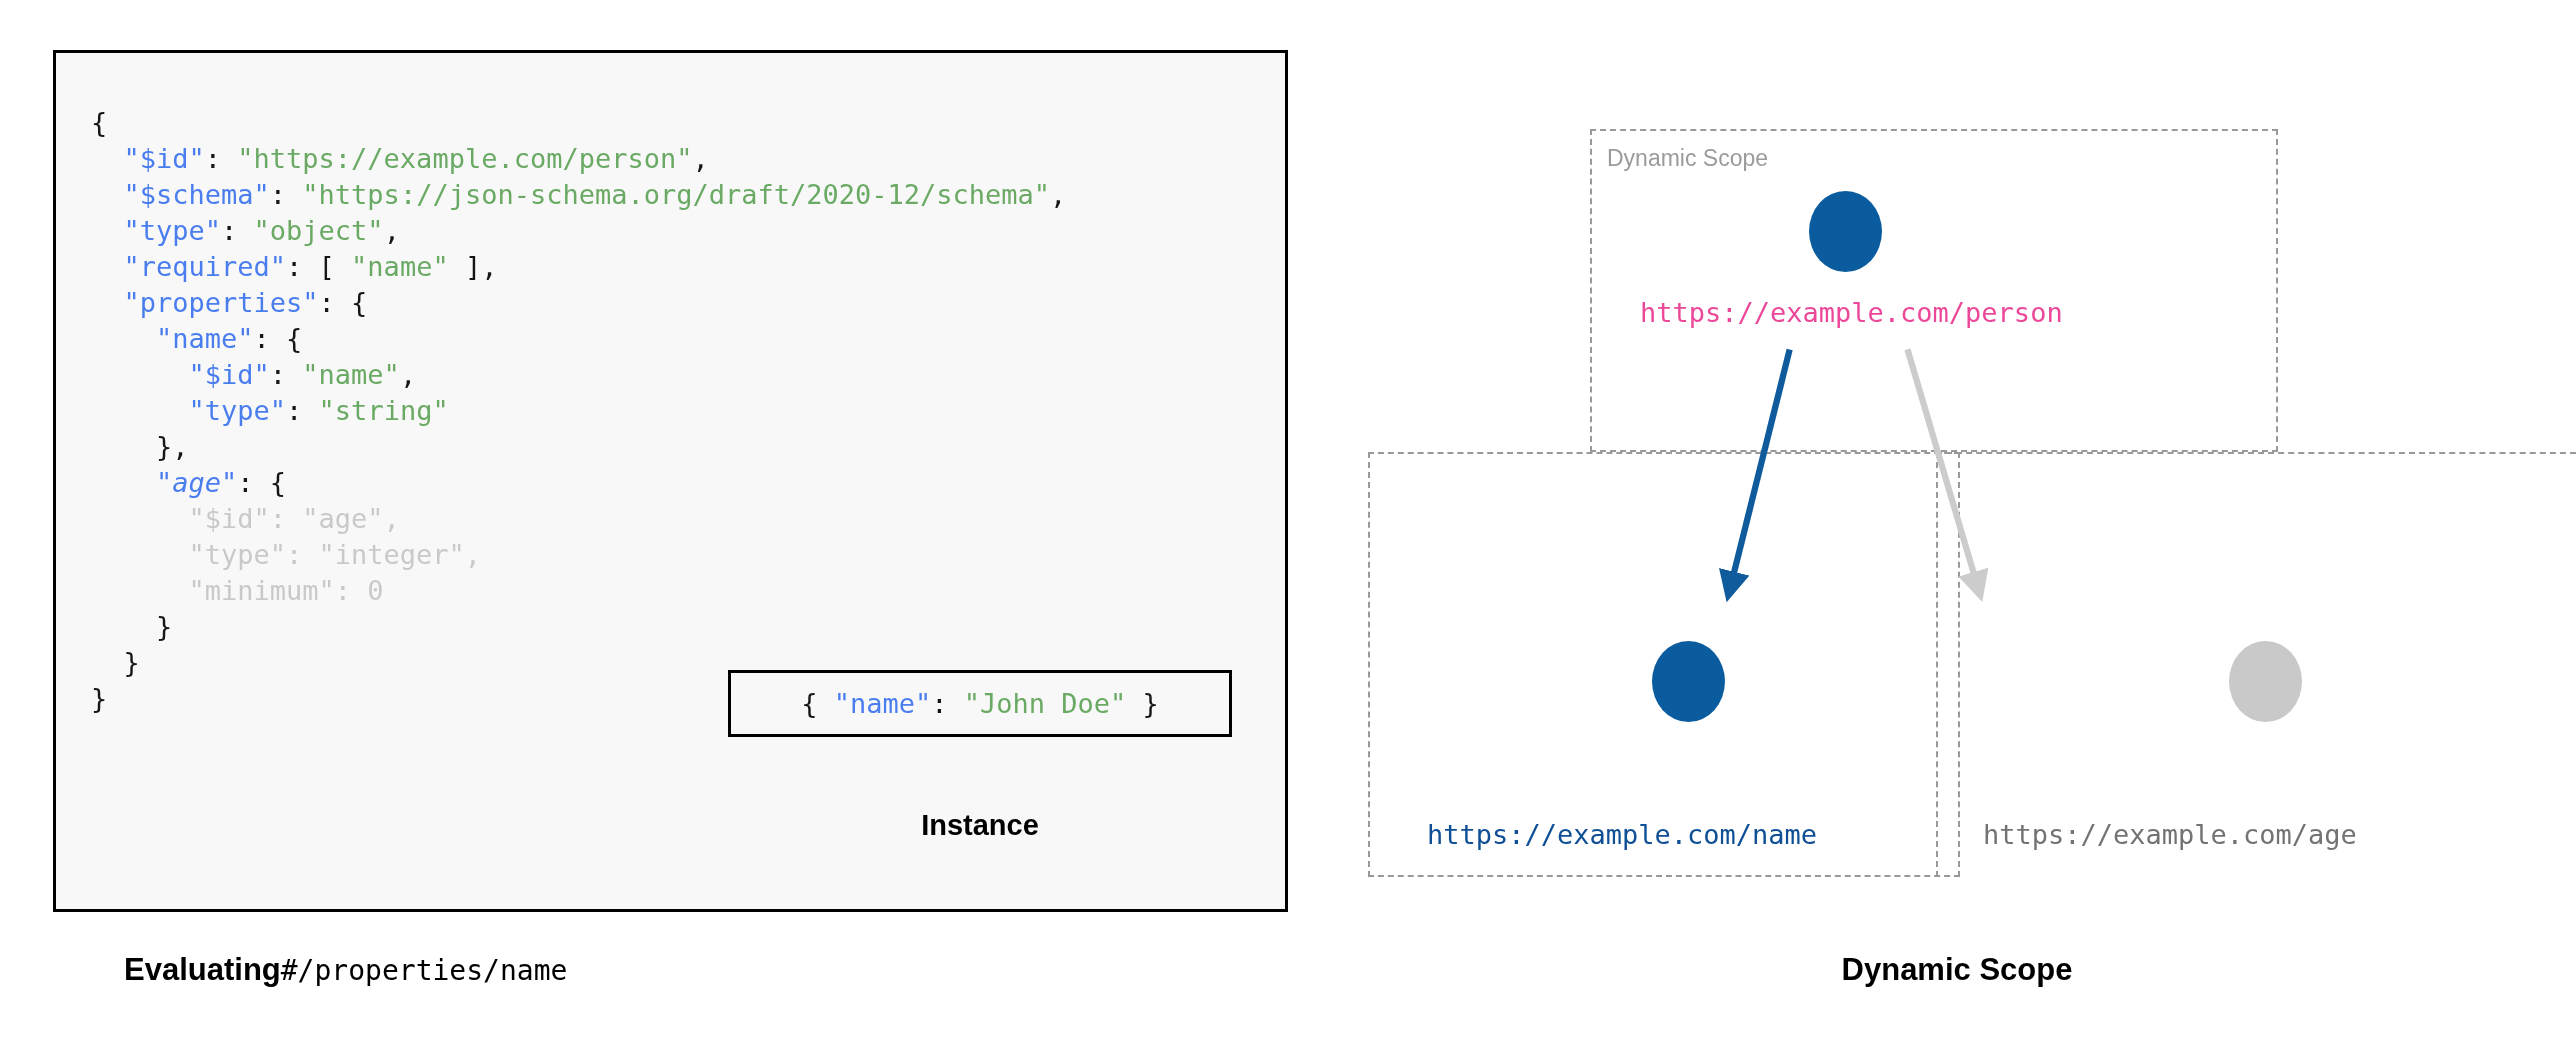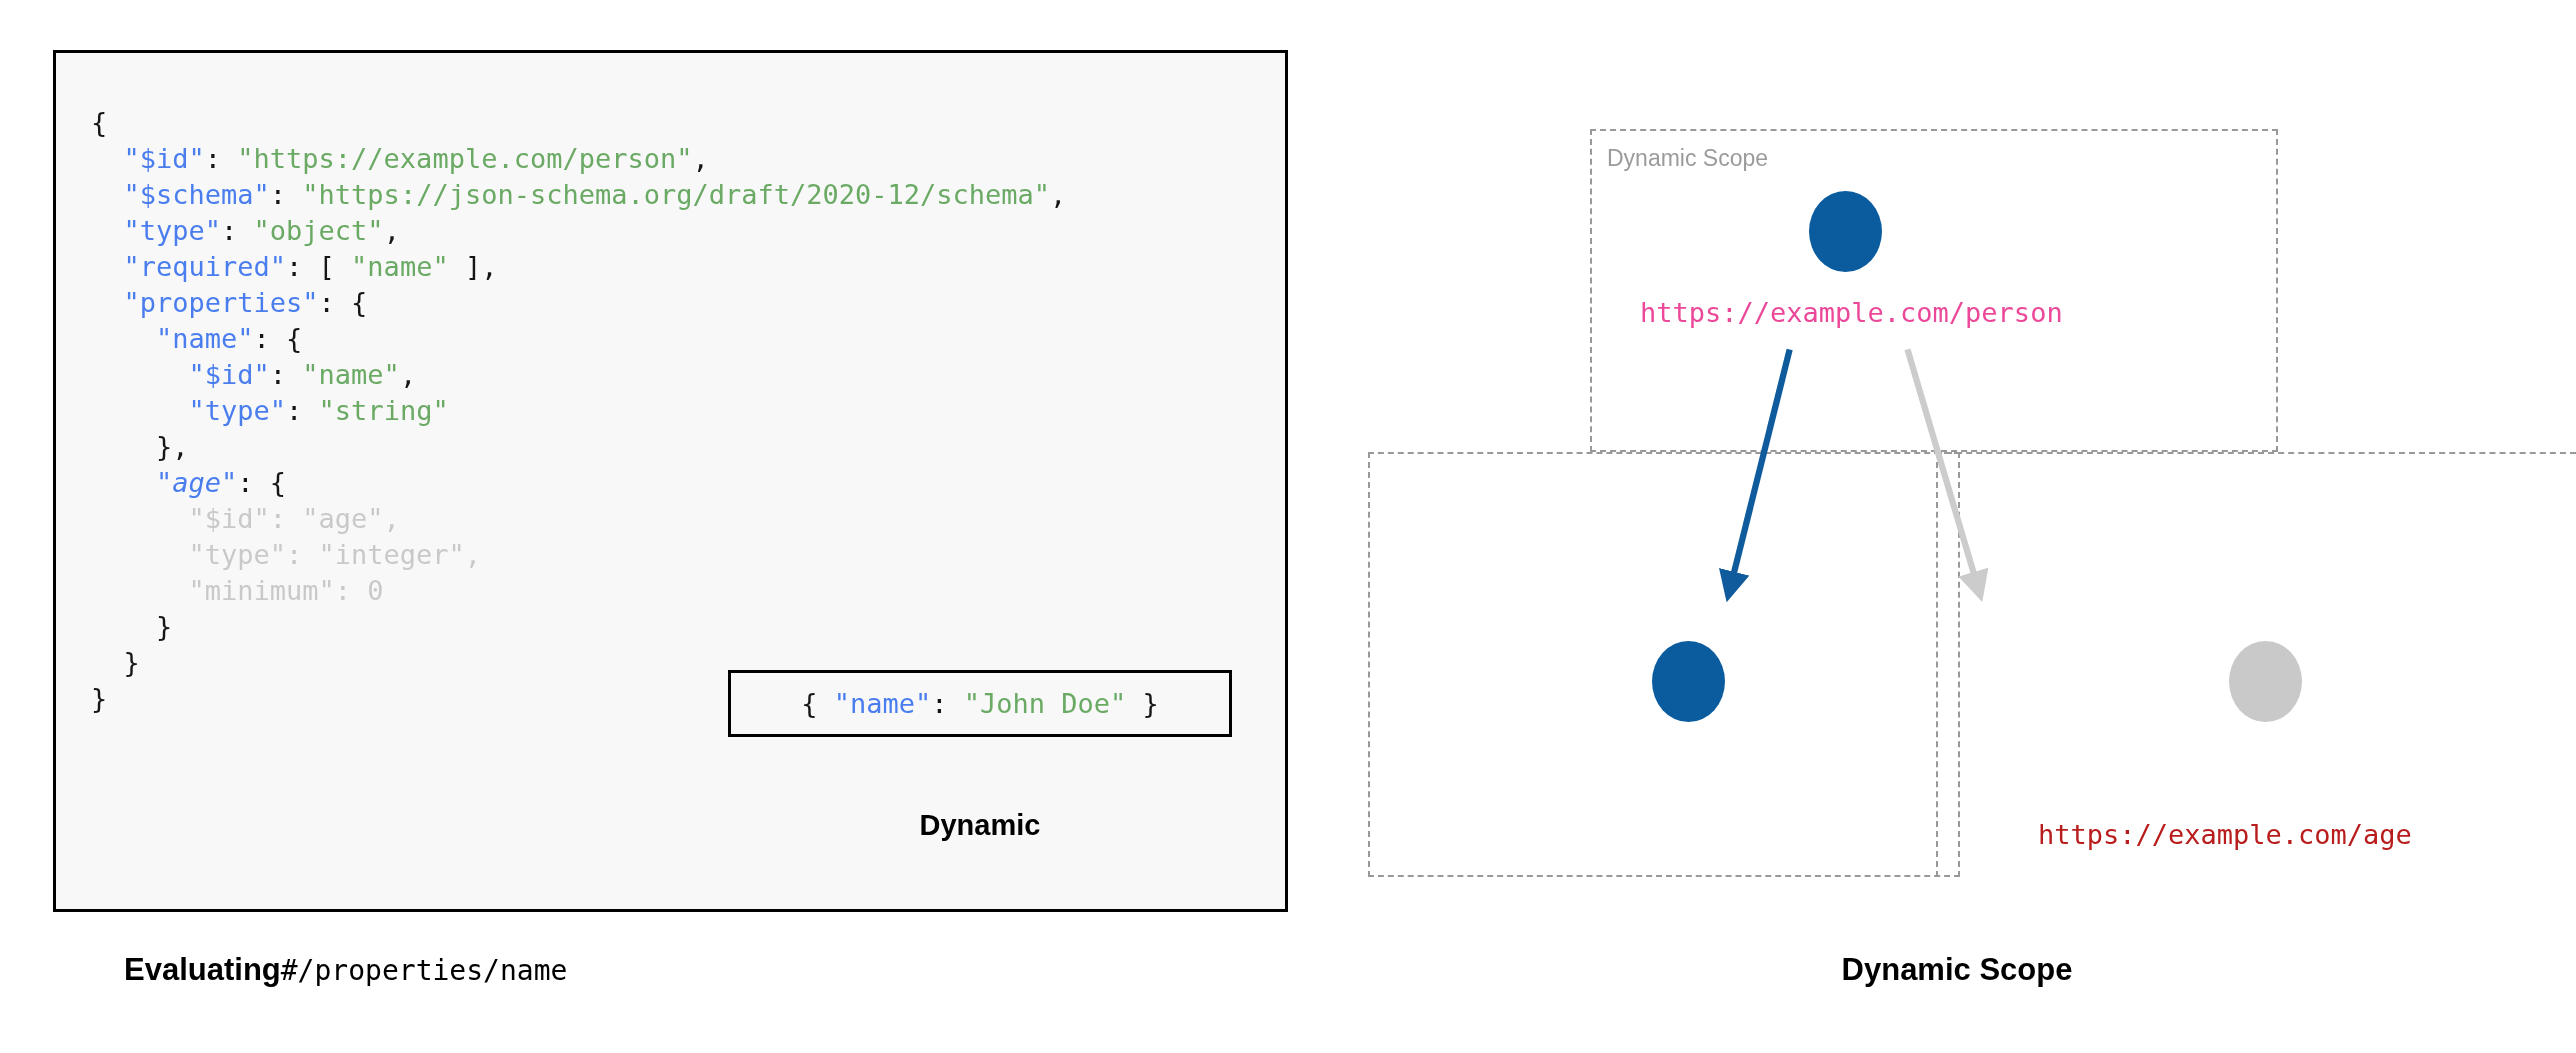--- a/index.html
+++ b/index.html
@@ -73,42 +73,42 @@
   .node-circle{position:absolute;border-radius:50%;}
   #circle-person{left:471px;top:191px;width:73px;height:81px;background:#0a5c9e;}
   #circle-name{left:314px;top:641px;width:73px;height:81px;background:#0a5c9e;}
   #circle-age{left:891px;top:641px;width:73px;height:81px;background:#c9c9c9;}
 
   .node-label{position:absolute;
     font-family:"DejaVu Sans Mono","Liberation Mono",monospace;
     font-size:27px;white-space:nowrap;}
   #label-person{left:302px;top:297px;color:#ec4899;}
   #label-name{left:89px;top:819px;color:#0f4f95;}
-  #label-age{left:700px;top:819px;color:#b91c1c;}
+  #label-age{left:645px;top:819px;color:#737373;}
 
   #arrows{position:absolute;left:0;top:0;width:1238px;height:1053px;}
 
   #right-caption{
     position:absolute;left:0;top:952px;width:1238px;text-align:center;
     font-size:31px;font-weight:bold;color:#000000;
   }
 </style>
 </head>
 <body>
 
 <div id="left-panel">
 
   <div id="code-box">
     <pre id="code-listing"><span class="ln"><span class="pun">{</span></span><span class="ln"><span class="pun">  </span><span class="key">"$id"</span><span class="pun">: </span><span class="str">"https://example.com/person"</span><span class="pun">,</span></span><span class="ln"><span class="pun">  </span><span class="key">"$schema"</span><span class="pun">: </span><span class="str">"https://json-schema.org/draft/2020-12/schema"</span><span class="pun">,</span></span><span class="ln"><span class="pun">  </span><span class="key">"type"</span><span class="pun">: </span><span class="str">"object"</span><span class="pun">,</span></span><span class="ln"><span class="pun">  </span><span class="key">"required"</span><span class="pun">: [ </span><span class="str">"name"</span><span class="pun"> ],</span></span><span class="ln"><span class="pun">  </span><span class="key">"properties"</span><span class="pun">: {</span></span><span class="ln"><span class="pun">    </span><span class="key">"name"</span><span class="pun">: {</span></span><span class="ln"><span class="pun">      </span><span class="key">"$id"</span><span class="pun">: </span><span class="str">"name"</span><span class="pun">,</span></span><span class="ln"><span class="pun">      </span><span class="key">"type"</span><span class="pun">: </span><span class="str">"string"</span></span><span class="ln"><span class="pun">    },</span></span><span class="ln"><span class="pun">    </span><span class="key-it">"age"</span><span class="pun">: {</span></span><span class="ln"><span class="dim">      "$id": "age",</span></span><span class="ln"><span class="dim">      "type": "integer",</span></span><span class="ln"><span class="dim">      "minimum": 0</span></span><span class="ln"><span class="pun">    }</span></span><span class="ln"><span class="pun">  }</span></span><span class="ln"><span class="pun">}</span></span></pre>
   </div>
 
   <div id="instance-box">
     <span id="instance-code"><span class="pun">{ </span><span class="key">"name"</span><span class="pun">: </span><span class="str">"John Doe"</span><span class="pun"> }</span></span>
   </div>
-  <div id="instance-caption">Dynamic</div>
+  <div id="instance-caption">Instance</div>
 
   <div id="left-caption">
     <span class="b">Evaluating</span><span class="m">#/properties/name</span>
   </div>
 </div>
 
 <div id="right-panel">
 
   <div id="scope-box-top" class="scope-box"></div>
   <div id="scope-box-left" class="scope-box"></div>
@@ -127,17 +127,18 @@
     </defs>
     <line x1="793" y1="614" x2="686" y2="1043" stroke="#0f5b9c" stroke-width="11" marker-end="url(#ah-blue)"></line>
     <line x1="1000" y1="614" x2="1127" y2="1043" stroke="#cccccc" stroke-width="11" marker-end="url(#ah-grey)"></line>
   </svg>
 
   <div id="circle-person" class="node-circle"></div>
   <div id="circle-name" class="node-circle"></div>
   <div id="circle-age" class="node-circle"></div>
 
   <div id="label-person" class="node-label">https://example.com/person</div>
+  <div id="label-name" class="node-label">https://example.com/name</div>
   <div id="label-age" class="node-label">https://example.com/age</div>
 
   <div id="right-caption">Dynamic Scope</div>
 </div>
 
 
 </body></html>

